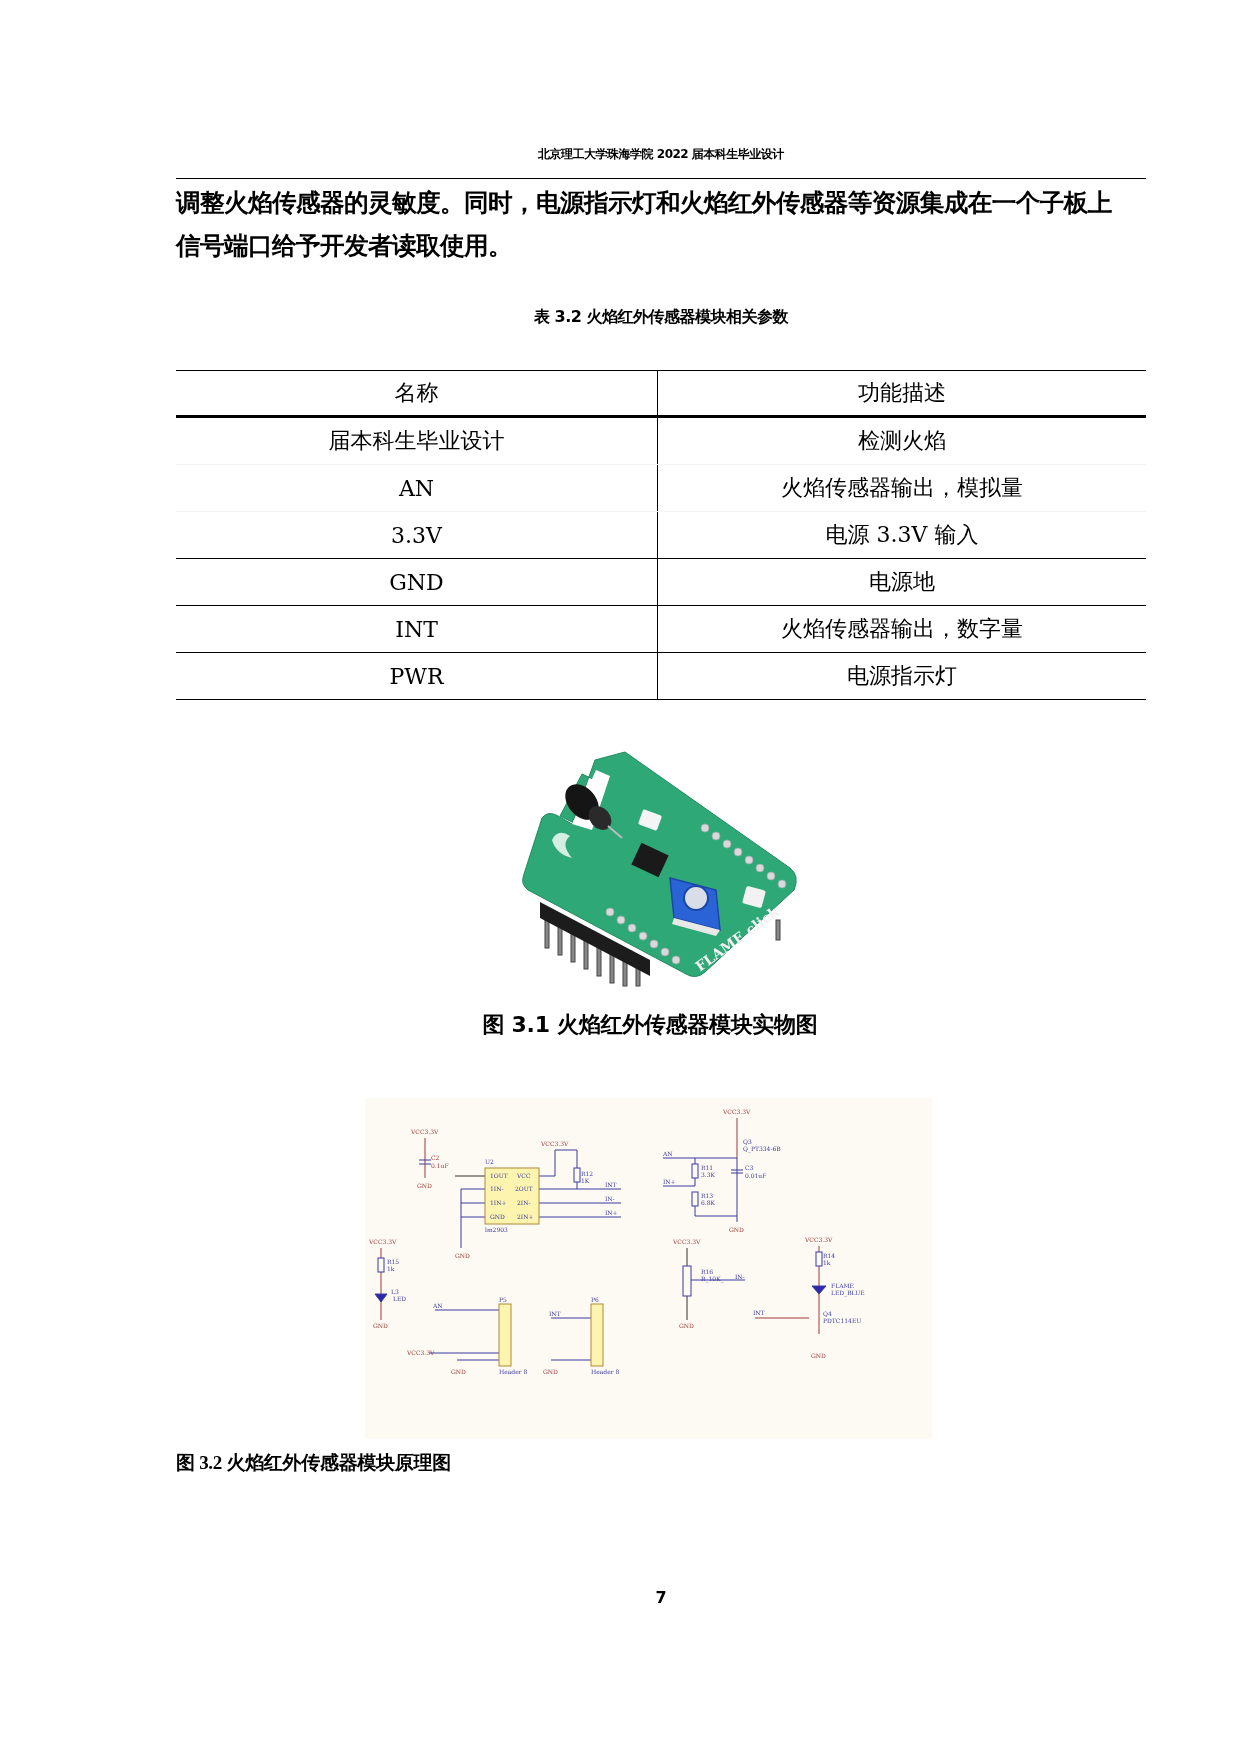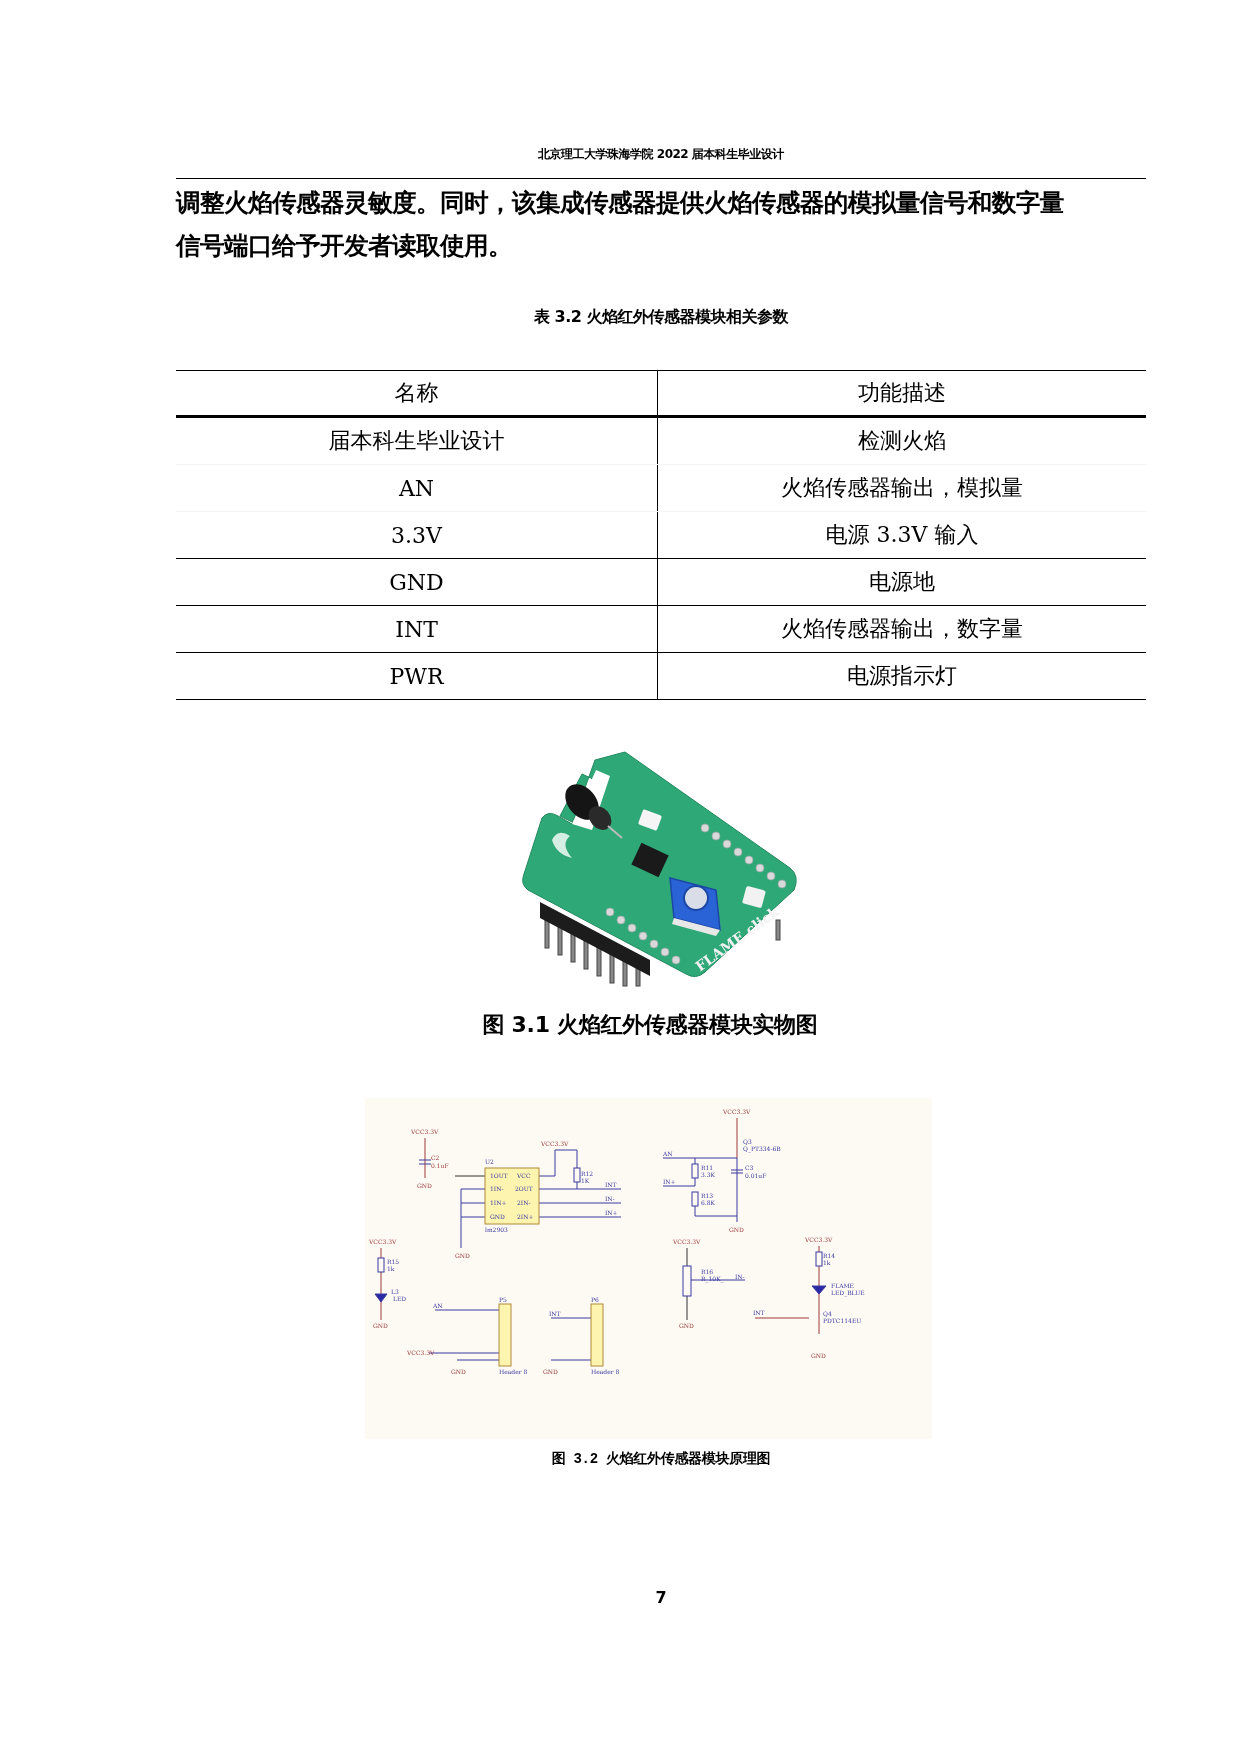--- a/index.html
+++ b/index.html
@@ -18,34 +18,34 @@
                  font-family: "DejaVu Serif", "Liberation Serif", serif; font-size: 22px; margin-top: 28px; }
   table.params td, table.params th { text-align: center; font-weight: normal; padding: 0; height: 46px; }
   table.params th { border-top: 1.6px solid #000; border-bottom: 3px solid #000; height: 44px; }
   table.params td.c1, table.params th.c1 { width: 481px; border-right: 1px solid #000; }
   table.params tr.soft td { border-bottom: 1px solid #f3f3f3; height: 46px; }
   table.params tr.hard td { border-bottom: 1.4px solid #000; }
   .photo { left: 500px; top: 740px; width: 300px; height: 250px; }
   .fig-caption { left: 165px; top: 1010px; width: 970px; text-align: center;
                  font-family: "DejaVu Sans", sans-serif; font-size: 22px; font-weight: bold; letter-spacing: -0.3px; }
   .schematic { left: 365px; top: 1098px; width: 567px; height: 341px; background: #fdf9f3; }
-  .fig-caption2 { left: 176px; top: 1450px; width: 970px; text-align: center;
-                  font-family: Liberation Mono, monospace; font-size: 14px; font-weight: bold; letter-spacing: -0.3px; }
+  .fig-caption2 { left: 176px; top: 1450px; width: 970px; 
+                  font-family: Liberation Serif, serif; font-size: 19px; font-weight: bold; letter-spacing: -0.3px; }
   .page-number { left: 176px; top: 1588px; width: 970px; text-align: center;
                  font-family: "DejaVu Sans", sans-serif; font-size: 16px; font-weight: bold; }
   svg text { font-family: "DejaVu Serif", serif; }
 </style>
 </head>
 <body>
 
 <div class="abs running-header">北京理工大学珠海学院 2022 届本科生毕业设计</div>
 <div class="abs header-rule"></div>
 
 <div class="abs para">
-  <span>调整火焰传感器灵敏度。同时，该集成传感器提供火焰传感器的模拟量信号和数字量</span>
+  <span>调整火焰传感器的灵敏度。同时，电源指示灯和火焰红外传感器等资源集成在一个子板上</span>
   <span>信号端口给予开发者读取使用。</span>
 </div>
 
 <div class="abs table-caption">表 3.2 火焰红外传感器模块相关参数</div>
 
 <table class="params">
   <tbody>
       <tr>
     <th class="c1">名称</th>
     <th>功能描述</th>

